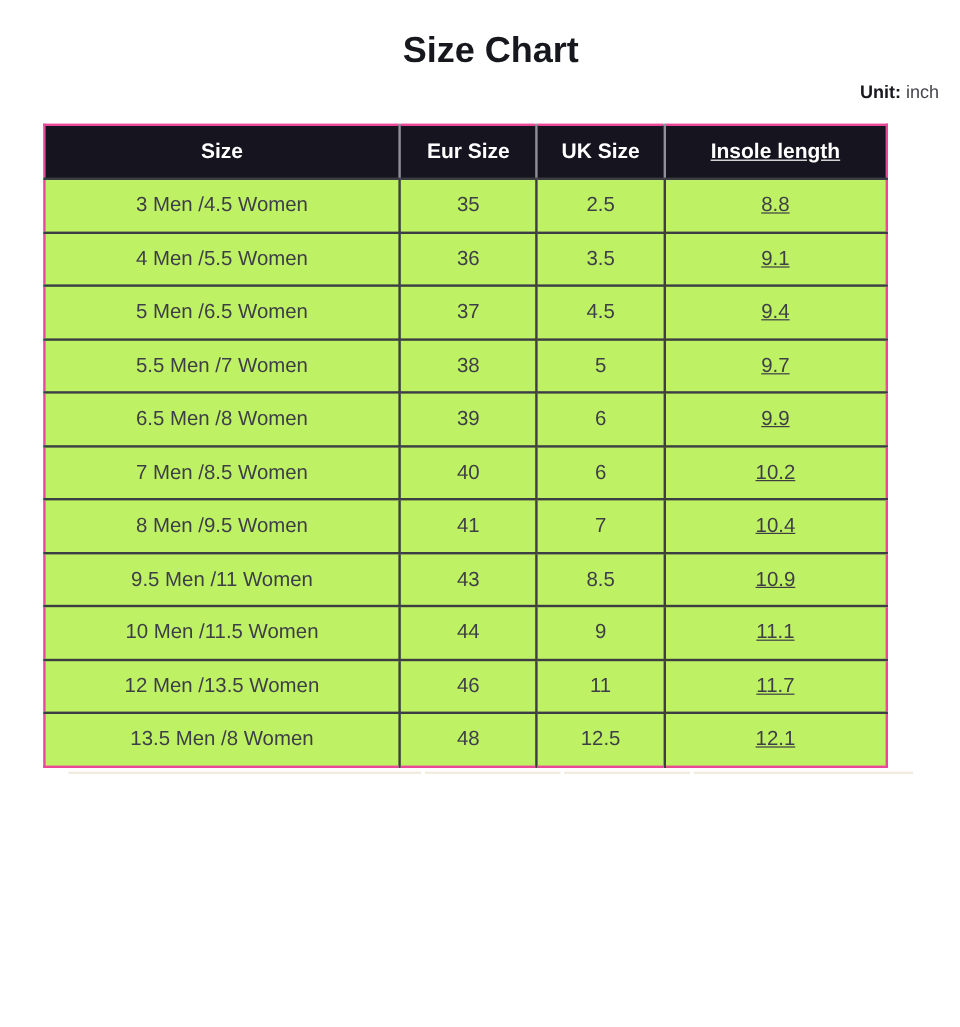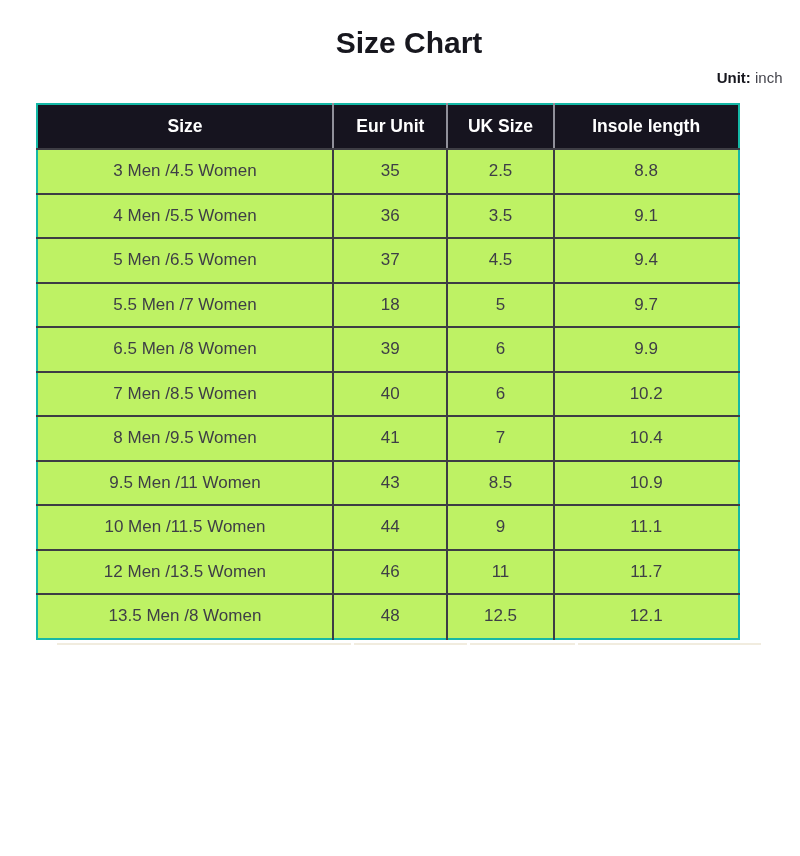--- a/index.html
+++ b/index.html
@@ -34,34 +34,34 @@
     color: #17171e;
     margin-top: 20px;
   }
   .unit-value {
     color: #45454d;
   }
   table.size-table {
     width: 704px;
     border-collapse: collapse;
     table-layout: fixed;
-    border: 2px solid #14b8a6;
+    border: 2px solid #ec4899;
   }
   col.c1 { width: 42.3%; }
   col.c2 { width: 16.2%; }
   col.c3 { width: 15.2%; }
   col.c4 { width: 26.3%; }
   th, td {
     border-right: 2px solid #3d3d44;
     border-bottom: 2px solid #3d3d44;
     text-align: center;
     vertical-align: middle;
     padding: 0;
   }
-  th:last-child, td:last-child { border-right: none; }
+  th:last-child, td:last-child { border-right: none; text-decoration: underline; }
   tr:last-child td { border-bottom: none; }
   th {
     background: #16141f;
     color: #ffffff;
     font-weight: bold;
     font-size: 17.5px;
     height: 43px;
     border-right-color: #90909a;
     border-bottom-color: #3d3d44;
   }
@@ -98,21 +98,21 @@
   <table class="size-table">
     <colgroup>
       <col class="c1">
         <col class="c2">
         <col class="c3">
         <col class="c4">
     </colgroup>
     <thead>
       <tr>
           <th>Size</th>
-          <th>Eur Unit</th>
+          <th>Eur Size</th>
           <th>UK Size</th>
           <th>Insole length</th>
         </tr>
     </thead>
     <tbody>
         <tr>
           <td>3 Men /4.5 Women</td>
           <td>35</td>
           <td>2.5</td>
           <td>8.8</td>
@@ -124,21 +124,21 @@
           <td>9.1</td>
         </tr>
         <tr>
           <td>5 Men /6.5 Women</td>
           <td>37</td>
           <td>4.5</td>
           <td>9.4</td>
         </tr>
         <tr>
           <td>5.5 Men /7 Women</td>
-          <td>18</td>
+          <td>38</td>
           <td>5</td>
           <td>9.7</td>
         </tr>
         <tr>
           <td>6.5 Men /8 Women</td>
           <td>39</td>
           <td>6</td>
           <td>9.9</td>
         </tr>
         <tr>

